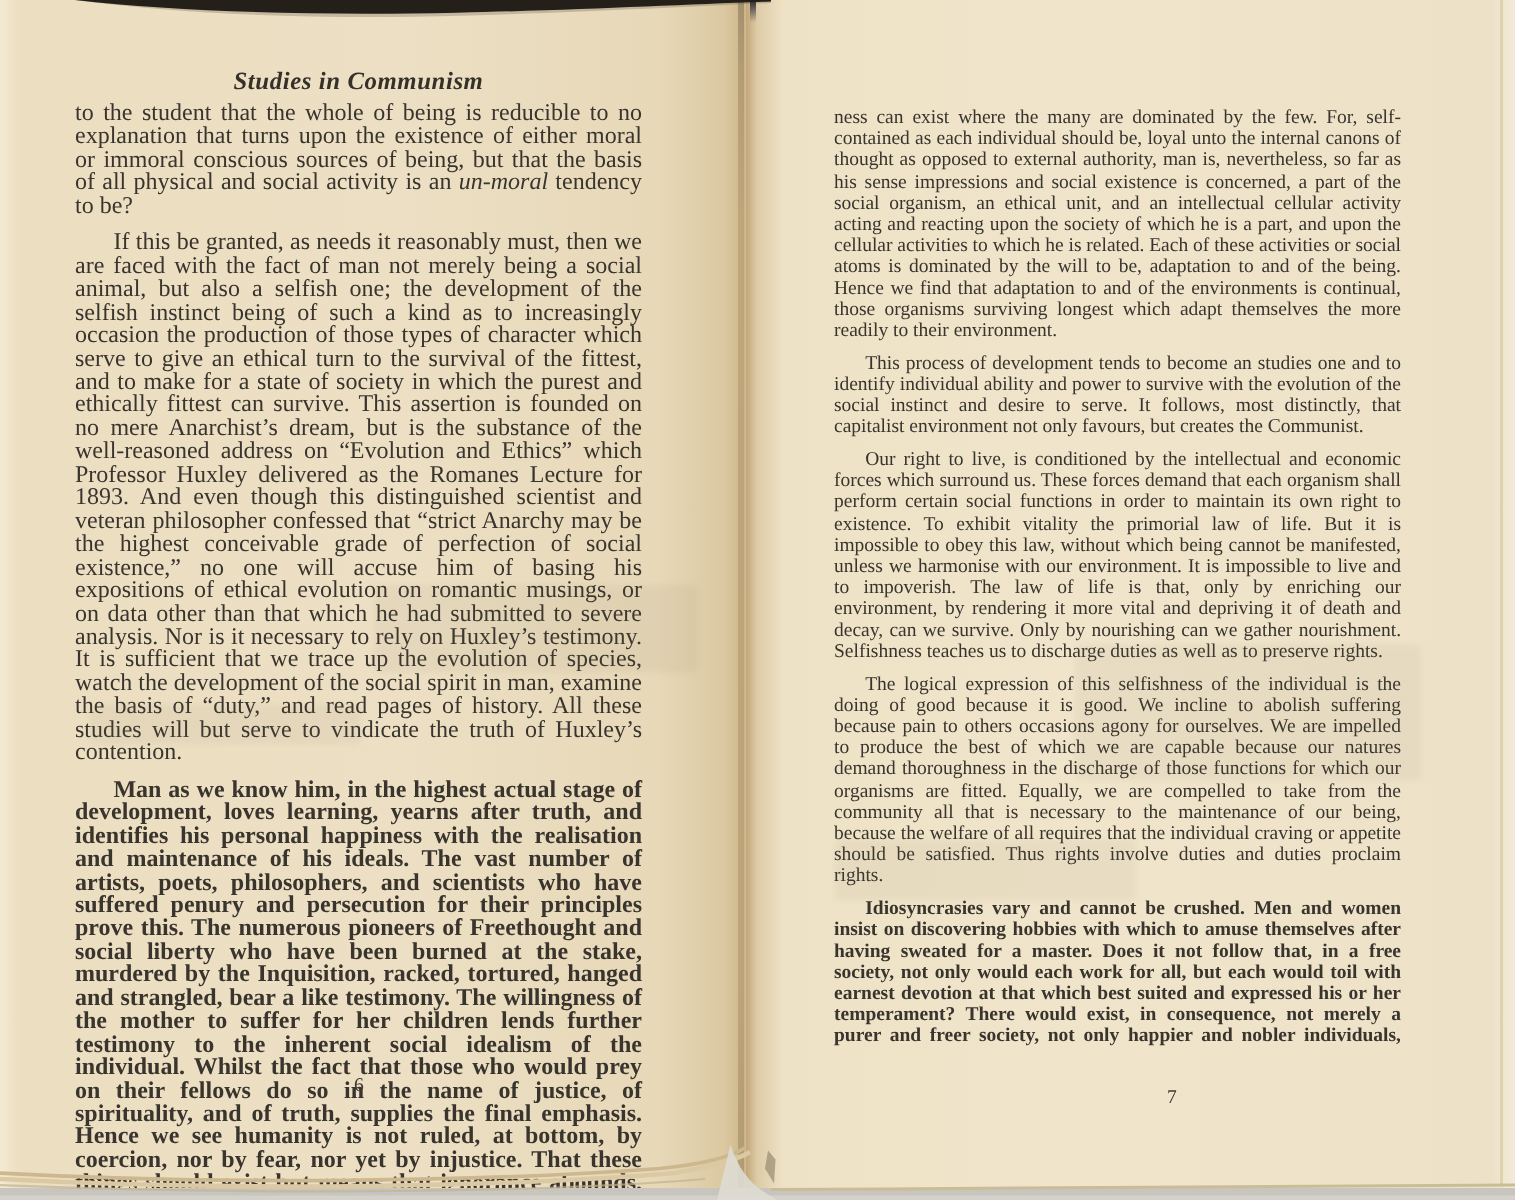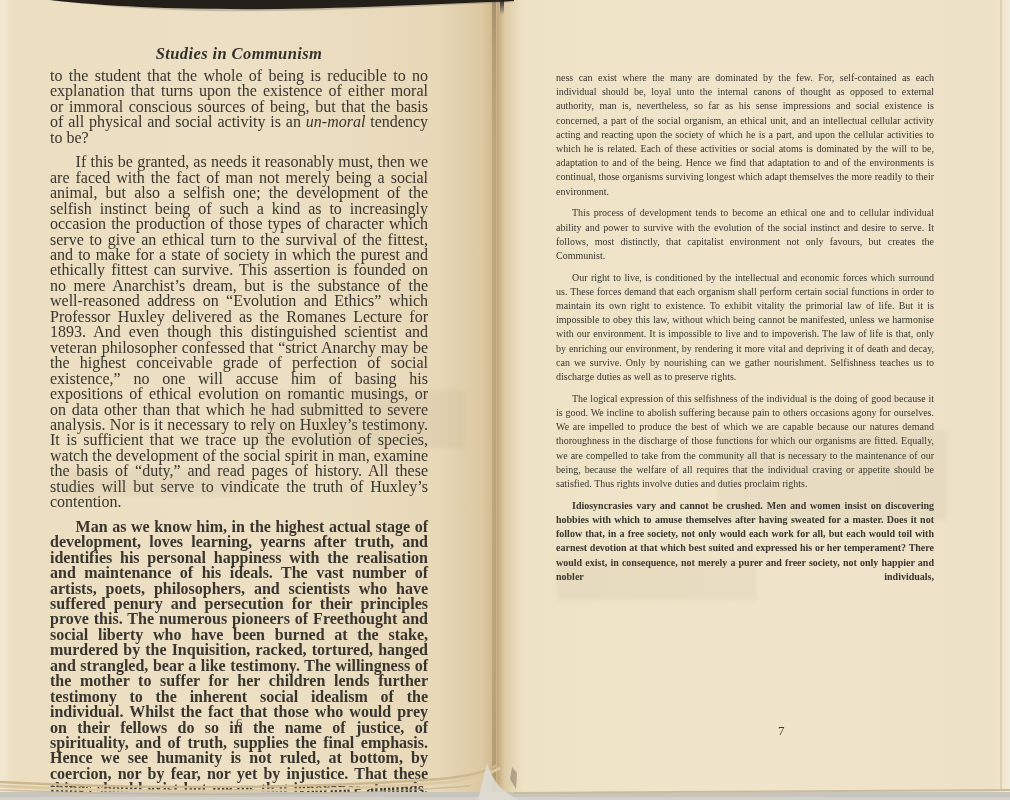--- a/index.html
+++ b/index.html
@@ -23,21 +23,21 @@
     opacity:.45;filter:blur(.4px);
   }
   .running-head{
     position:absolute;top:44px;width:378px;text-align:center;
     font-style:italic;font-weight:bold;font-size:16.5px;letter-spacing:.4px;color:#35312a;
   }
   .left .running-head{left:50px;}
   .right .running-head{left:59px;}
   .textblock{position:absolute;width:378px;color:#39352e;text-align:justify;}
   .left .textblock{left:50px;top:68px;font-size:16px;line-height:15.45px;}
-  .right .textblock{left:59px;top:71px;font-size:10px;line-height:14.2px;}
+  .right .textblock{left:59px;top:71px;font-size:13px;line-height:14.2px;}
   .para{margin:0 0 9px 0;text-indent:1.6em;}
   .right .para{margin-bottom:7.5px;}
   .para.flush{text-indent:0;}
   .para.lastfull{text-align-last:justify;font-weight:bold;}
   .pagenum{position:absolute;font-size:13px;color:#3c382f;}
   .left .pagenum{left:236px;top:715px;}
   .right .pagenum{left:281px;top:723px;}
   .edge-svg{position:absolute;left:0;pointer-events:none;}
   .top-edge{top:0;}
   .bottom-edge{bottom:0;}
@@ -68,21 +68,21 @@
       <p class="para lastfull">Man as we know him, in the highest actual stage of development, loves learning, yearns after truth, and identifies his personal happiness with the realisation and maintenance of his ideals.  The vast number of artists, poets, philosophers, and scientists who have suffered penury and persecution for their principles prove this.  The numerous pioneers of Freethought and social liberty who have been burned at the stake, murdered by the Inquisition, racked, tortured, hanged and strangled, bear a like testimony.  The willingness of the mother to suffer for her children lends further testimony to the inherent social idealism of the individual.  Whilst the fact that those who would prey on their fellows do so in the name of justice, of spirituality, and of truth, supplies the final emphasis.  Hence we see humanity is not ruled, at bottom, by coercion, nor by fear, nor yet by injustice.  That these things should exist but means that ignorance abounds.  Let ignorance be removed, and it will be seen that knowledge is virtue as well as power.  Knowledge spells justice, freedom, happiness.  But neither justice, nor freedom, nor happi-</p>
     </div>
     <div class="pagenum">6</div>
     <div class="ghost" style="left:250px;top:390px;width:215px;height:58px;"></div>
     <div class="ghost" style="left:60px;top:470px;width:180px;height:26px;"></div>
   </div>
 
   <div class="page right">
     <div class="textblock">
       <p class="para flush">ness can exist where the many are dominated by the few.   For, self-contained as each individual should be, loyal unto the internal canons of thought as opposed to external authority, man is, nevertheless, so far as his sense impressions and social existence is concerned, a part of the social organism, an ethical unit, and an intellectual cellular activity acting and reacting upon the society of which he is a part, and upon the cellular activities to which he is related.  Each of these activities or social atoms is dominated by the will to be, adaptation to and of the being.  Hence we find that adaptation to and of the environments is continual, those organisms surviving longest which adapt themselves the more readily to their environment.</p>
-      <p class="para">This process of development tends to become an ethical one and to cellular individual ability and power to survive with the evolution of the social instinct and desire to serve.  It follows, most distinctly, that capitalist environment not only favours, but creates the Communist.</p>
+      <p class="para">This process of development tends to become an studies one and to identify individual ability and power to survive with the evolution of the social instinct and desire to serve.  It follows, most distinctly, that capitalist environment not only favours, but creates the Communist.</p>
       <p class="para">Our right to live, is conditioned by the intellectual and economic forces which surround us.  These forces demand that each organism shall perform certain social functions in order to maintain its own right to existence.  To exhibit vitality the primorial law of life. But it is impossible to obey this law, without which being cannot be manifested, unless we harmonise with our environment.  It is impossible to live and to impoverish.  The law of life is that, only by enriching our environment, by rendering it more vital and depriving it of death and decay, can we survive.  Only by nourishing can we gather nourishment.  Selfishness teaches us to discharge duties as well as to preserve rights.</p>
       <p class="para">The logical expression of this selfishness of the individual is the doing of good because it is good.  We incline to abolish suffering because pain to others occasions agony for ourselves.  We are impelled to produce the best of which we are capable because our natures demand thoroughness in the discharge of those functions for which our organisms are fitted.  Equally, we are compelled to take from the community all that is necessary to the maintenance of our being, because the welfare of all requires that the individual craving or appetite should be satisfied.  Thus rights involve duties and duties proclaim rights.</p>
       <p class="para lastfull">Idiosyncrasies vary and cannot be crushed.  Men and women insist on discovering hobbies with which to amuse themselves after having sweated for a master.  Does it not follow that, in a free society, not only would each work for all, but each would toil with earnest devotion at that which best suited and expressed his or her temperament?  There would exist, in consequence, not merely a purer and freer society, not only happier and nobler individuals,</p>
     </div>
     <div class="pagenum">7</div>
     <div class="ghost" style="left:220px;top:430px;width:230px;height:90px;"></div>
     <div class="ghost" style="left:60px;top:560px;width:200px;height:40px;"></div>
   </div>
 
   <div class="gutterline"></div>

